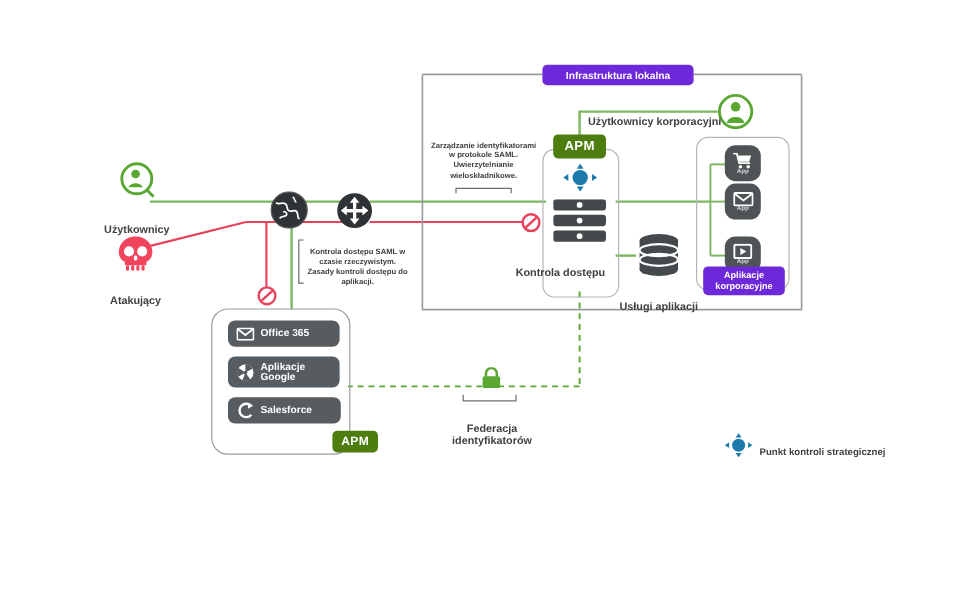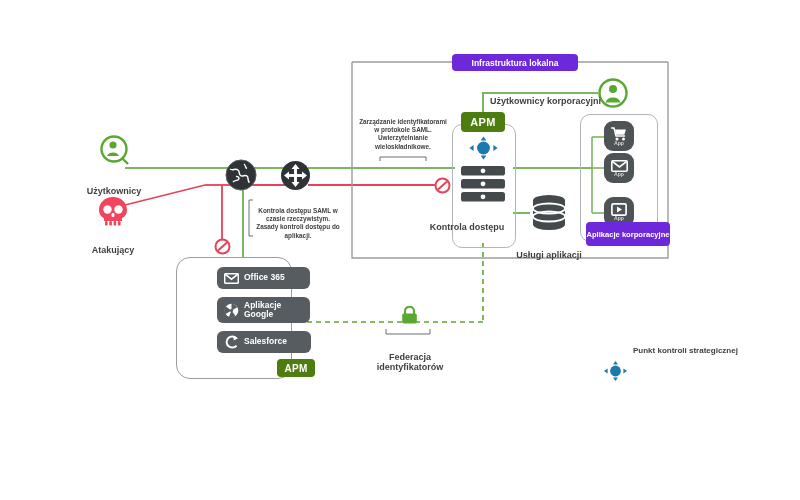--- a/index.html
+++ b/index.html
@@ -44,21 +44,21 @@
   .box{
     position:absolute;border:1.4px solid #9a9da0;border-radius:14px;background:transparent;
   }
   .box-thin{
     position:absolute;border:1.2px solid #b3b6b9;border-radius:10px;background:transparent;
   }
 
   
   .tile{
     position:absolute;background:#575c60;border-radius:6px;
-    display:flex;align-items:center;color:#fff;font-size:8.5px;font-weight:bold;margin-left:27px;
+    display:flex;align-items:center;color:#fff;font-size:8.5px;font-weight:bold;
   }
   .tile .tx{margin-left:5px;line-height:9.5px;}
   .app-tile{
     position:absolute;background:#4e5356;border-radius:9px;
     display:flex;flex-direction:column;align-items:center;justify-content:center;
   }
   .app-tile .cap{font-size:5.2px;color:#d5d7d8;margin-top:-1px;font-weight:bold;}
 </style>
 </head>
 <body>
@@ -215,21 +215,21 @@
   </div>
 
   <div class="app-tile" style="left:604px;top:197px;width:30px;height:30px;">
     <svg width="16" height="13" viewBox="0 0 16 13">
       <rect x="0.9" y="0.9" width="14.2" height="11.2" rx="1.4" fill="none" stroke="#ffffff" stroke-width="1.7"></rect>
       <path d="M6,3.6 L11,6.5 L6,9.4 Z" fill="#ffffff"></path>
     </svg>
     <span class="cap">App</span>
   </div>
 
-  <div class="pill small" style="left:586px;top:222px;width:84px;height:24px;flex-direction:column;">Aplikacje korporacyjne</div>
+  <div class="pill small" style="left:586px;top:222px;width:68px;height:24px;flex-direction:column;">Aplikacje korporacyjne</div>
 
   <div class="box" style="left:176px;top:257px;width:114px;height:120px;"></div>
 
   <div class="tile" style="left:190px;top:267px;width:86px;height:22px;padding-left:7px;">
     <svg width="15" height="11" viewBox="0 0 15 11">
       <rect x="0.7" y="0.7" width="13.6" height="9.6" rx="1" fill="none" stroke="#ffffff" stroke-width="1.5"></rect>
       <path d="M1,1.2 L7.5,6.2 L14,1.2" fill="none" stroke="#ffffff" stroke-width="1.5"></path>
     </svg>
     <span class="tx">Office 365</span>
   </div>
@@ -261,15 +261,15 @@
   </svg>
   <div class="lbl" style="left:372px;top:336px;width:76px;white-space:normal;line-height:10px;">Federacja identyfikatorów</div>
 
   <svg class="abs" style="left:603px;top:360px;width:25px;height:22px;">
     <circle cx="12.5" cy="11" r="5.4" fill="#1b79ac"></circle>
     <path d="M12.5,1 L15,4.6 L10,4.6 Z" fill="#1b79ac"></path>
     <path d="M12.5,21 L10,17.4 L15,17.4 Z" fill="#1b79ac"></path>
     <path d="M1,11 L4.6,8.6 L4.6,13.4 Z" fill="#1b79ac"></path>
     <path d="M24,11 L20.4,13.4 L20.4,8.6 Z" fill="#1b79ac"></path>
   </svg>
-  <div class="legend-text" style="left:633px;top:346px;">Punkt kontroli strategicznej</div>
+  <div class="legend-text" style="left:633px;top:372px;">Punkt kontroli strategicznej</div>
 
 </div>
 
 </body></html>

